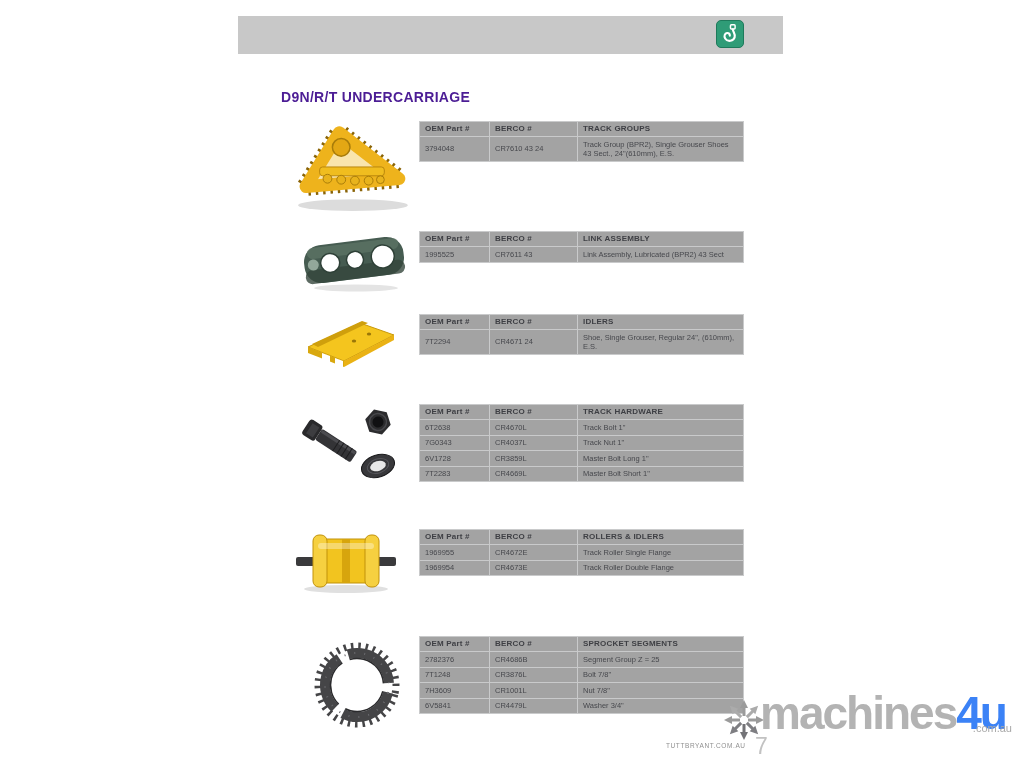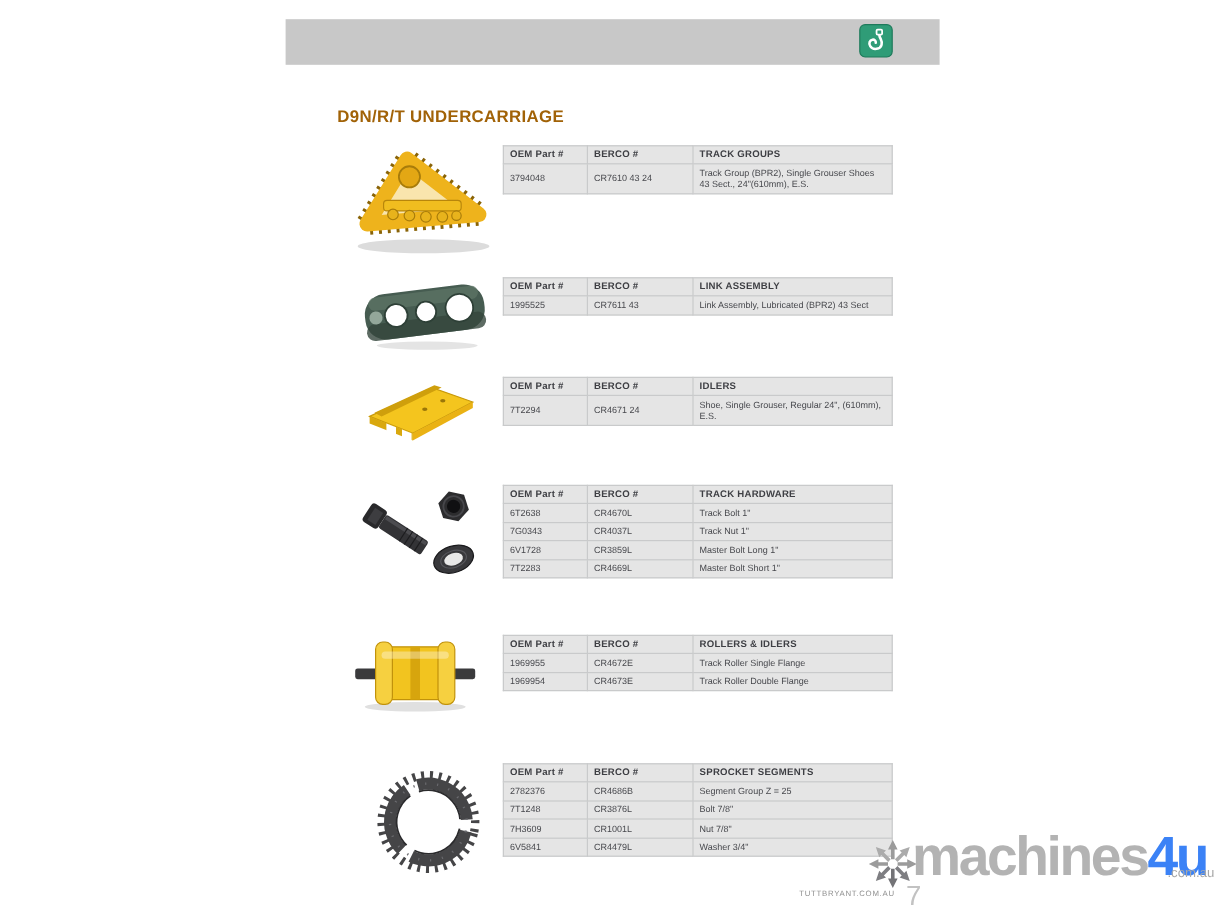--- a/index.html
+++ b/index.html
@@ -6,30 +6,30 @@
   #canvas{
     position:relative;width:1024px;height:768px;overflow:hidden;background:#ffffff;
     font-family:"Liberation Sans",sans-serif;
   }
   
   .header-bar{position:absolute;left:238px;top:16px;width:545px;height:38px;background:#c8c8c8;}
   .logo-badge{position:absolute;left:716px;top:20px;width:28px;height:28px;border-radius:5px;
     background:#2f9c77;border:1px solid #1e7a5b;box-sizing:border-box;}
   
   .page-title{position:absolute;left:281px;top:89px;font-size:14px;font-weight:bold;
-    color:#a16207;letter-spacing:0.3px;}
+    color:#4c1d95;letter-spacing:0.3px;}
   
   .section{position:absolute;left:419px;width:325px;}
   .sec-track-groups{top:121px}
   .sec-link-assembly{top:231px}
   .sec-shoes{top:314px}
   .sec-track-hardware{top:404px}
   .sec-rollers-idlers{top:529px}
   .sec-sprocket-segments{top:636px}
-  .parts-table{width:100%;border-collapse:collapse;background:#e5e5e5;}
+  .parts-table{width:100%;border-collapse:collapse;background:#a3a3a3;}
   .parts-table th,.parts-table td{border:1px solid #c9cacb;text-align:left;vertical-align:middle;}
   .parts-table th{font-size:8px;font-weight:bold;color:#3e3f44;padding:2px 5px;line-height:10px;letter-spacing:0.2px;white-space:nowrap;}
   .parts-table td{font-size:7.5px;color:#47484d;padding:2.5px 5px;line-height:9.5px;}
   
   .art{position:absolute;}
   .art-track-group{left:282px;top:116px;width:138px;height:98px;}
   .art-link{left:298px;top:227px;width:112px;height:66px;}
   .art-shoe{left:302px;top:311px;width:96px;height:58px;}
   .art-hardware{left:292px;top:398px;width:120px;height:96px;}
   .art-roller{left:294px;top:526px;width:104px;height:70px;}

